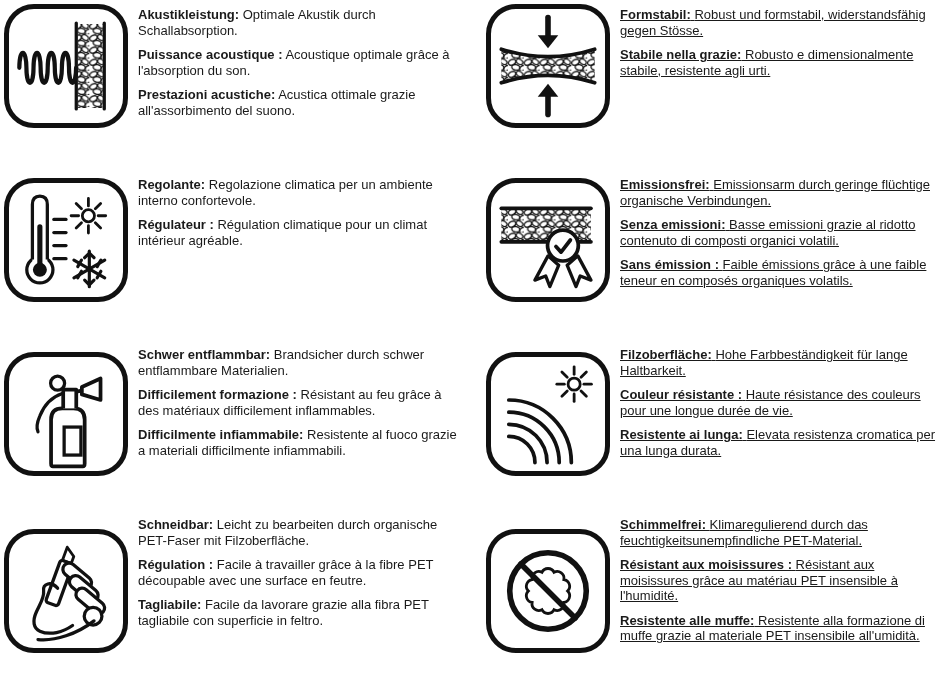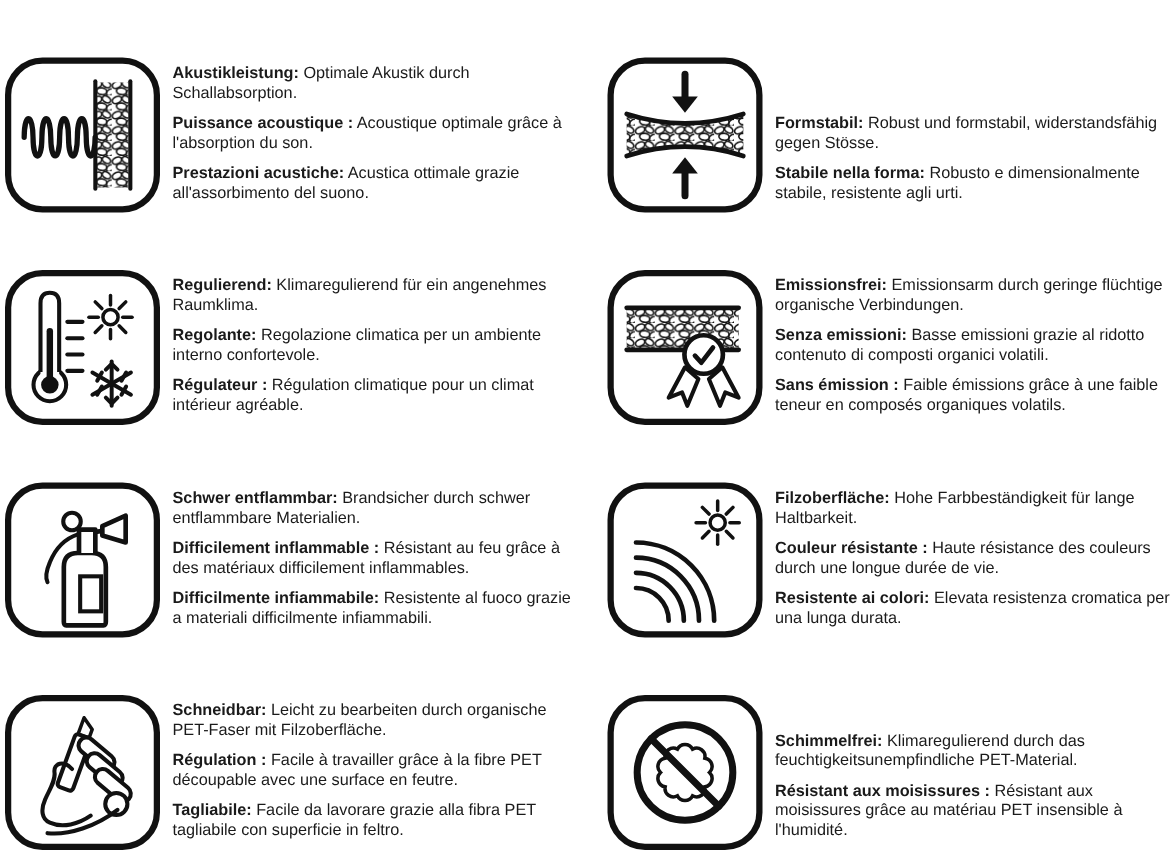--- a/index.html
+++ b/index.html
@@ -11,25 +11,25 @@
     color: #1a1a1a;
     overflow: hidden;
   }
   .grid {
     display: grid;
     grid-template-columns: 468px 468px;
     grid-template-rows: 170px 170px 170px 170px;
   }
   .cell {
     display: flex;
-    align-items: flex-end;
+    align-items: flex-start;
     padding-top: 4px;
     padding-left: 4px;
   }
-  .cell.right { padding-left: 18px; }
+  .cell.right { padding-left: 18px; text-decoration: underline; }
   .tile {
     flex: none;
     width: 124px; height: 124px;
     border: 5px solid #111;
     border-radius: 30px;
     background: #fff;
     display: flex; align-items: center; justify-content: center;
   }
   .r2 .tile { margin-top: 4px; }
   .r3 .tile { margin-top: 8px; }
@@ -113,21 +113,21 @@
           <path stroke-width="4" d="M 10,78 Q 60,62 110,78"></path>
           <line x1="60" y1="8" x2="60" y2="30" stroke-width="6"></line>
           <line x1="60" y1="112" x2="60" y2="90" stroke-width="6"></line>
         </g>
         <polygon points="49,27 71,27 60,41" fill="#111"></polygon>
         <polygon points="49,93 71,93 60,79" fill="#111"></polygon>
       </svg>
     </div>
     <div class="texts">
       <p><b>Formstabil:</b> <span>Robust und formstabil, widerstandsfähig gegen Stösse.</span></p>
-      <p><b>Stabile nella forma:</b> <span>Robusto e dimensionalmente stabile, resistente agli urti.</span></p>
+      <p><b>Stabile nella grazie:</b> <span>Robusto e dimensionalmente stabile, resistente agli urti.</span></p>
     </div>
   </section>
 
   <section class="cell r2">
     <div class="tile">
       <svg viewBox="0 0 120 120">
         <circle cx="32" cy="92" r="14" fill="#fff" stroke="#111" stroke-width="3.5"></circle>
         <path d="M 24,84 L 24,22 Q 24,13 32,13 Q 40,13 40,22 L 40,84 Z" fill="#fff" stroke="none"></path>
         <path d="M 24,81 L 24,22 Q 24,13 32,13 Q 40,13 40,22 L 40,81" fill="none" stroke="#111" stroke-width="3.5"></path>
         <line x1="32" y1="46" x2="32" y2="86" stroke="#111" stroke-width="5.5" stroke-linecap="round"></line>
@@ -136,21 +136,20 @@
           <line x1="47" y1="38" x2="60" y2="38"></line>
           <line x1="47" y1="52" x2="60" y2="52"></line>
           <line x1="47" y1="66" x2="60" y2="66"></line>
           <line x1="47" y1="80" x2="60" y2="80"></line>
         </g>
         <use href="#sun" x="0" y="0" transform="translate(84,34)"></use>
         <use href="#flake" transform="translate(85,91)"></use>
       </svg>
     </div>
     <div class="texts">
-      <p><b>Regulierend:</b> <span>Klimaregulierend für ein angenehmes Raumklima.</span></p>
       <p><b>Regolante:</b> <span>Regolazione climatica per un ambiente interno confortevole.</span></p>
       <p><b>Régulateur :</b> <span>Régulation climatique pour un climat intérieur agréable.</span></p>
     </div>
   </section>
 
   <section class="cell r2 right">
     <div class="tile">
       <svg viewBox="0 0 120 120">
         <rect x="10" y="27.5" width="96" height="33" fill="url(#scrib)"></rect>
         <g stroke="#111" stroke-width="4" stroke-linecap="round" fill="none">
@@ -179,41 +178,41 @@
         <circle cx="51" cy="27" r="7.5" fill="none" stroke="#111" stroke-width="3.5"></circle>
         <path d="M 46,116 Q 44,116 44,113 L 44,66 Q 44,54 56,54 L 68,54 Q 80,54 80,66 L 80,113 Q 80,116 78,116 Z" fill="#fff" stroke="#111" stroke-width="4" stroke-linejoin="round"></path>
         <path d="M 57,54 L 57,34 L 71,34 L 71,54" fill="#fff" stroke="#111" stroke-width="4" stroke-linejoin="round"></path>
         <line x1="71" y1="36" x2="77" y2="35" stroke="#111" stroke-width="4"></line>
         <polygon points="77,31 97,22 97,45 77,39" fill="#fff" stroke="#111" stroke-width="4" stroke-linejoin="round"></polygon>
         <rect x="58" y="74" width="18" height="30" fill="none" stroke="#111" stroke-width="3.5"></rect>
       </svg>
     </div>
     <div class="texts">
       <p><b>Schwer entflammbar:</b> <span>Brandsicher durch schwer entflammbare Materialien.</span></p>
-      <p><b>Difficilement inflammable :</b> <span>Résistant au feu grâce à des matériaux difficilement inflammables.</span></p>
+      <p><b>Difficilement formazione :</b> <span>Résistant au feu grâce à des matériaux difficilement inflammables.</span></p>
       <p><b>Difficilmente infiammabile:</b> <span>Resistente al fuoco grazie a materiali difficilmente infiammabili.</span></p>
     </div>
   </section>
 
   <section class="cell r3 right">
     <div class="tile">
       <svg viewBox="0 0 120 120">
         <g fill="none" stroke="#111" stroke-width="4" stroke-linecap="round">
           <path d="M 18,84 A 28 28 0 0 1 46,112"></path>
           <path d="M 18,71 A 41 41 0 0 1 59,112"></path>
           <path d="M 18,58 A 54 54 0 0 1 72,112"></path>
           <path d="M 18,45 A 67 67 0 0 1 85,112"></path>
         </g>
         <use href="#sun" transform="translate(88,28)"></use>
       </svg>
     </div>
     <div class="texts">
       <p><b>Filzoberfläche:</b> <span>Hohe Farbbeständigkeit für lange Haltbarkeit.</span></p>
-      <p><b>Couleur résistante :</b> <span>Haute résistance des couleurs durch une longue durée de vie.</span></p>
-      <p><b>Resistente ai colori:</b> <span>Elevata resistenza cromatica per una lunga durata.</span></p>
+      <p><b>Couleur résistante :</b> <span>Haute résistance des couleurs pour une longue durée de vie.</span></p>
+      <p><b>Resistente ai lunga:</b> <span>Elevata resistenza cromatica per una lunga durata.</span></p>
     </div>
   </section>
 
   <section class="cell r4">
     <div class="tile">
       <svg viewBox="0 0 120 120">
         <g transform="rotate(20 55 48)">
           <polygon points="49,28 49,13 59,20 59,28" fill="#fff" stroke="#111" stroke-width="3" stroke-linejoin="round"></polygon>
           <rect x="47" y="28" width="14" height="48" rx="3" fill="#fff" stroke="#111" stroke-width="3.5"></rect>
         </g>
@@ -240,16 +239,17 @@
     <div class="tile">
       <svg viewBox="0 0 120 120">
         <path fill="none" stroke="#111" stroke-width="3" d="M 81,60 A 7.2 7.2 0 0 1 77,72.3 A 7.2 7.2 0 0 1 66.5,80 A 7.2 7.2 0 0 1 53.5,80 A 7.2 7.2 0 0 1 43,72.3 A 7.2 7.2 0 0 1 39,60 A 7.2 7.2 0 0 1 43,47.7 A 7.2 7.2 0 0 1 53.5,40 A 7.2 7.2 0 0 1 66.5,40 A 7.2 7.2 0 0 1 77,47.7 A 7.2 7.2 0 0 1 81,60 Z"></path>
         <circle cx="60" cy="60" r="41" fill="none" stroke="#111" stroke-width="6"></circle>
         <line x1="31" y1="31" x2="89" y2="89" stroke="#111" stroke-width="6" stroke-linecap="round"></line>
       </svg>
     </div>
     <div class="texts">
       <p><b>Schimmelfrei:</b> <span>Klimaregulierend durch das feuchtigkeitsunempfindliche PET-Material.</span></p>
       <p><b>Résistant aux moisissures :</b> <span>Résistant aux moisissures grâce au matériau PET insensible à l'humidité.</span></p>
+      <p><b>Resistente alle muffe:</b> <span>Resistente alla formazione di muffe grazie al materiale PET insensibile all'umidità.</span></p>
     </div>
   </section>
 
 </div>
 
 </body></html>

